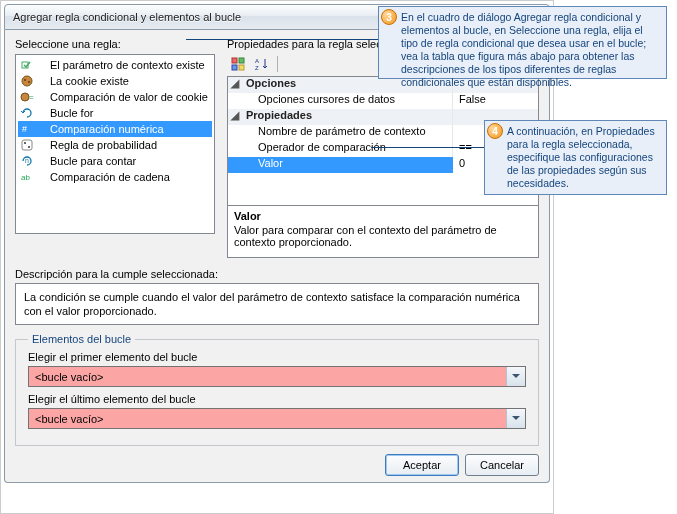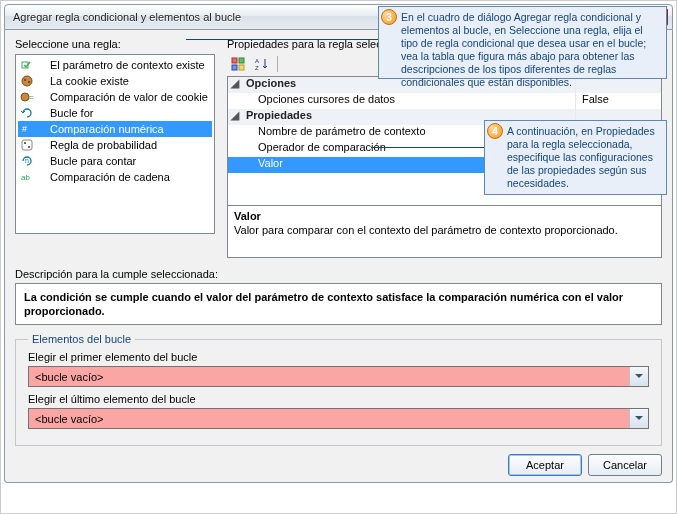--- a/index.html
+++ b/index.html
@@ -1,17 +1,17 @@
 <!DOCTYPE html>
 <html><head>
 <meta charset="utf-8">
 <style>
   * { box-sizing: border-box; font-family: "Segoe UI", Tahoma, sans-serif; }
   body { margin: 0; background: #fff; width: 677px; height: 514px; position: relative; font-size: 11px; color: #000; }
-  .wrap { position: relative; width: 677px; height: 514px; border: 1px solid #ccc; padding: 3px; }
+  .wrap { position: relative; width: 554px; height: 514px; border: 1px solid #ccc; padding: 3px; }
 
   
   .titlebar { height: 26px; background: linear-gradient(#fdfefe,#e8edf3 45%,#d9e1ea 46%,#e6ebf1); border: 1px solid #8a9aa8; border-radius: 4px 4px 0 0; display: flex; align-items: center; padding: 0 4px 0 8px; }
   .titlebar .title { flex: 1; color: #1a1a1a; text-shadow: 0 1px #fff; }
   .tbtn { width: 26px; height: 18px; margin-left: 2px; border: 1px solid #5c6f80; border-radius: 2px; background: linear-gradient(#f7fbff,#cfe2f3); display: flex; align-items: center; justify-content: center; color: #2c4a64; font-size: 12px; font-weight: bold; }
   .tbtn.help::before { content: "?"; }
   .tbtn.close { width: 44px; background: linear-gradient(#f3a49a,#e1766a 45%,#cf463a 46%,#d85b4f); color: #fff; border-color: #8a2b21; }
   .tbtn.close::before { content: "✕"; font-size: 11px; }
 
   
@@ -41,21 +41,21 @@
   .pg-row .v { width: 85px; padding-left: 6px; white-space: nowrap; overflow: hidden; }
   .pg-row.cat .v { border: none; }
   .pg-row.sel { background: #3399ff; color: #fff; }
   .pg-row.sel .k, .pg-row.sel .v { border-color: #3399ff; }
   .pg-row .k.ind { padding-left: 16px; }
 
   .desc-panel { background: #fff; border: 1px solid #828790; border-top: none; padding: 4px 6px; height: 52px; }
   .desc-panel .dt { font-weight: bold; margin-bottom: 2px; }
 
   .rule-desc-label { margin-top: 10px; display: block; }
-  .rule-desc { background: #fff; border: 1px solid #828790; padding: 6px 8px; line-height: 14px; margin-top: 3px; font-weight: bold; }
+  .rule-desc { background: #fff; border: 1px solid #828790; padding: 6px 8px; line-height: 14px; margin-top: 3px; }
 
   fieldset.loop { border: 1px solid #c4c8cc; margin: 8px 0 0 0; padding: 6px 12px 10px 12px; }
   fieldset.loop legend { padding: 0 4px; color: #14447c; }
 
   .combo { position: relative; margin-top: 3px; margin-bottom: 6px; }
   .combo-input { width: 100%; height: 21px; border: 1px solid #737373; background: #fca5a5; padding: 0 22px 0 6px; display: flex; align-items: center; color: #000; }
   .combo-btn { position: absolute; right: 1px; top: 1px; width: 19px; height: 19px; background: linear-gradient(#f4f7fb,#d8e2ec); border-left: 1px solid #b6c2cd; display: flex; align-items: center; justify-content: center; }
   .combo-btn::before { content: ""; border: 4px solid transparent; border-top-color: #3b556e; margin-top: 3px; }
 
   .btnbar { display: flex; justify-content: flex-end; gap: 6px; padding-top: 8px; }

